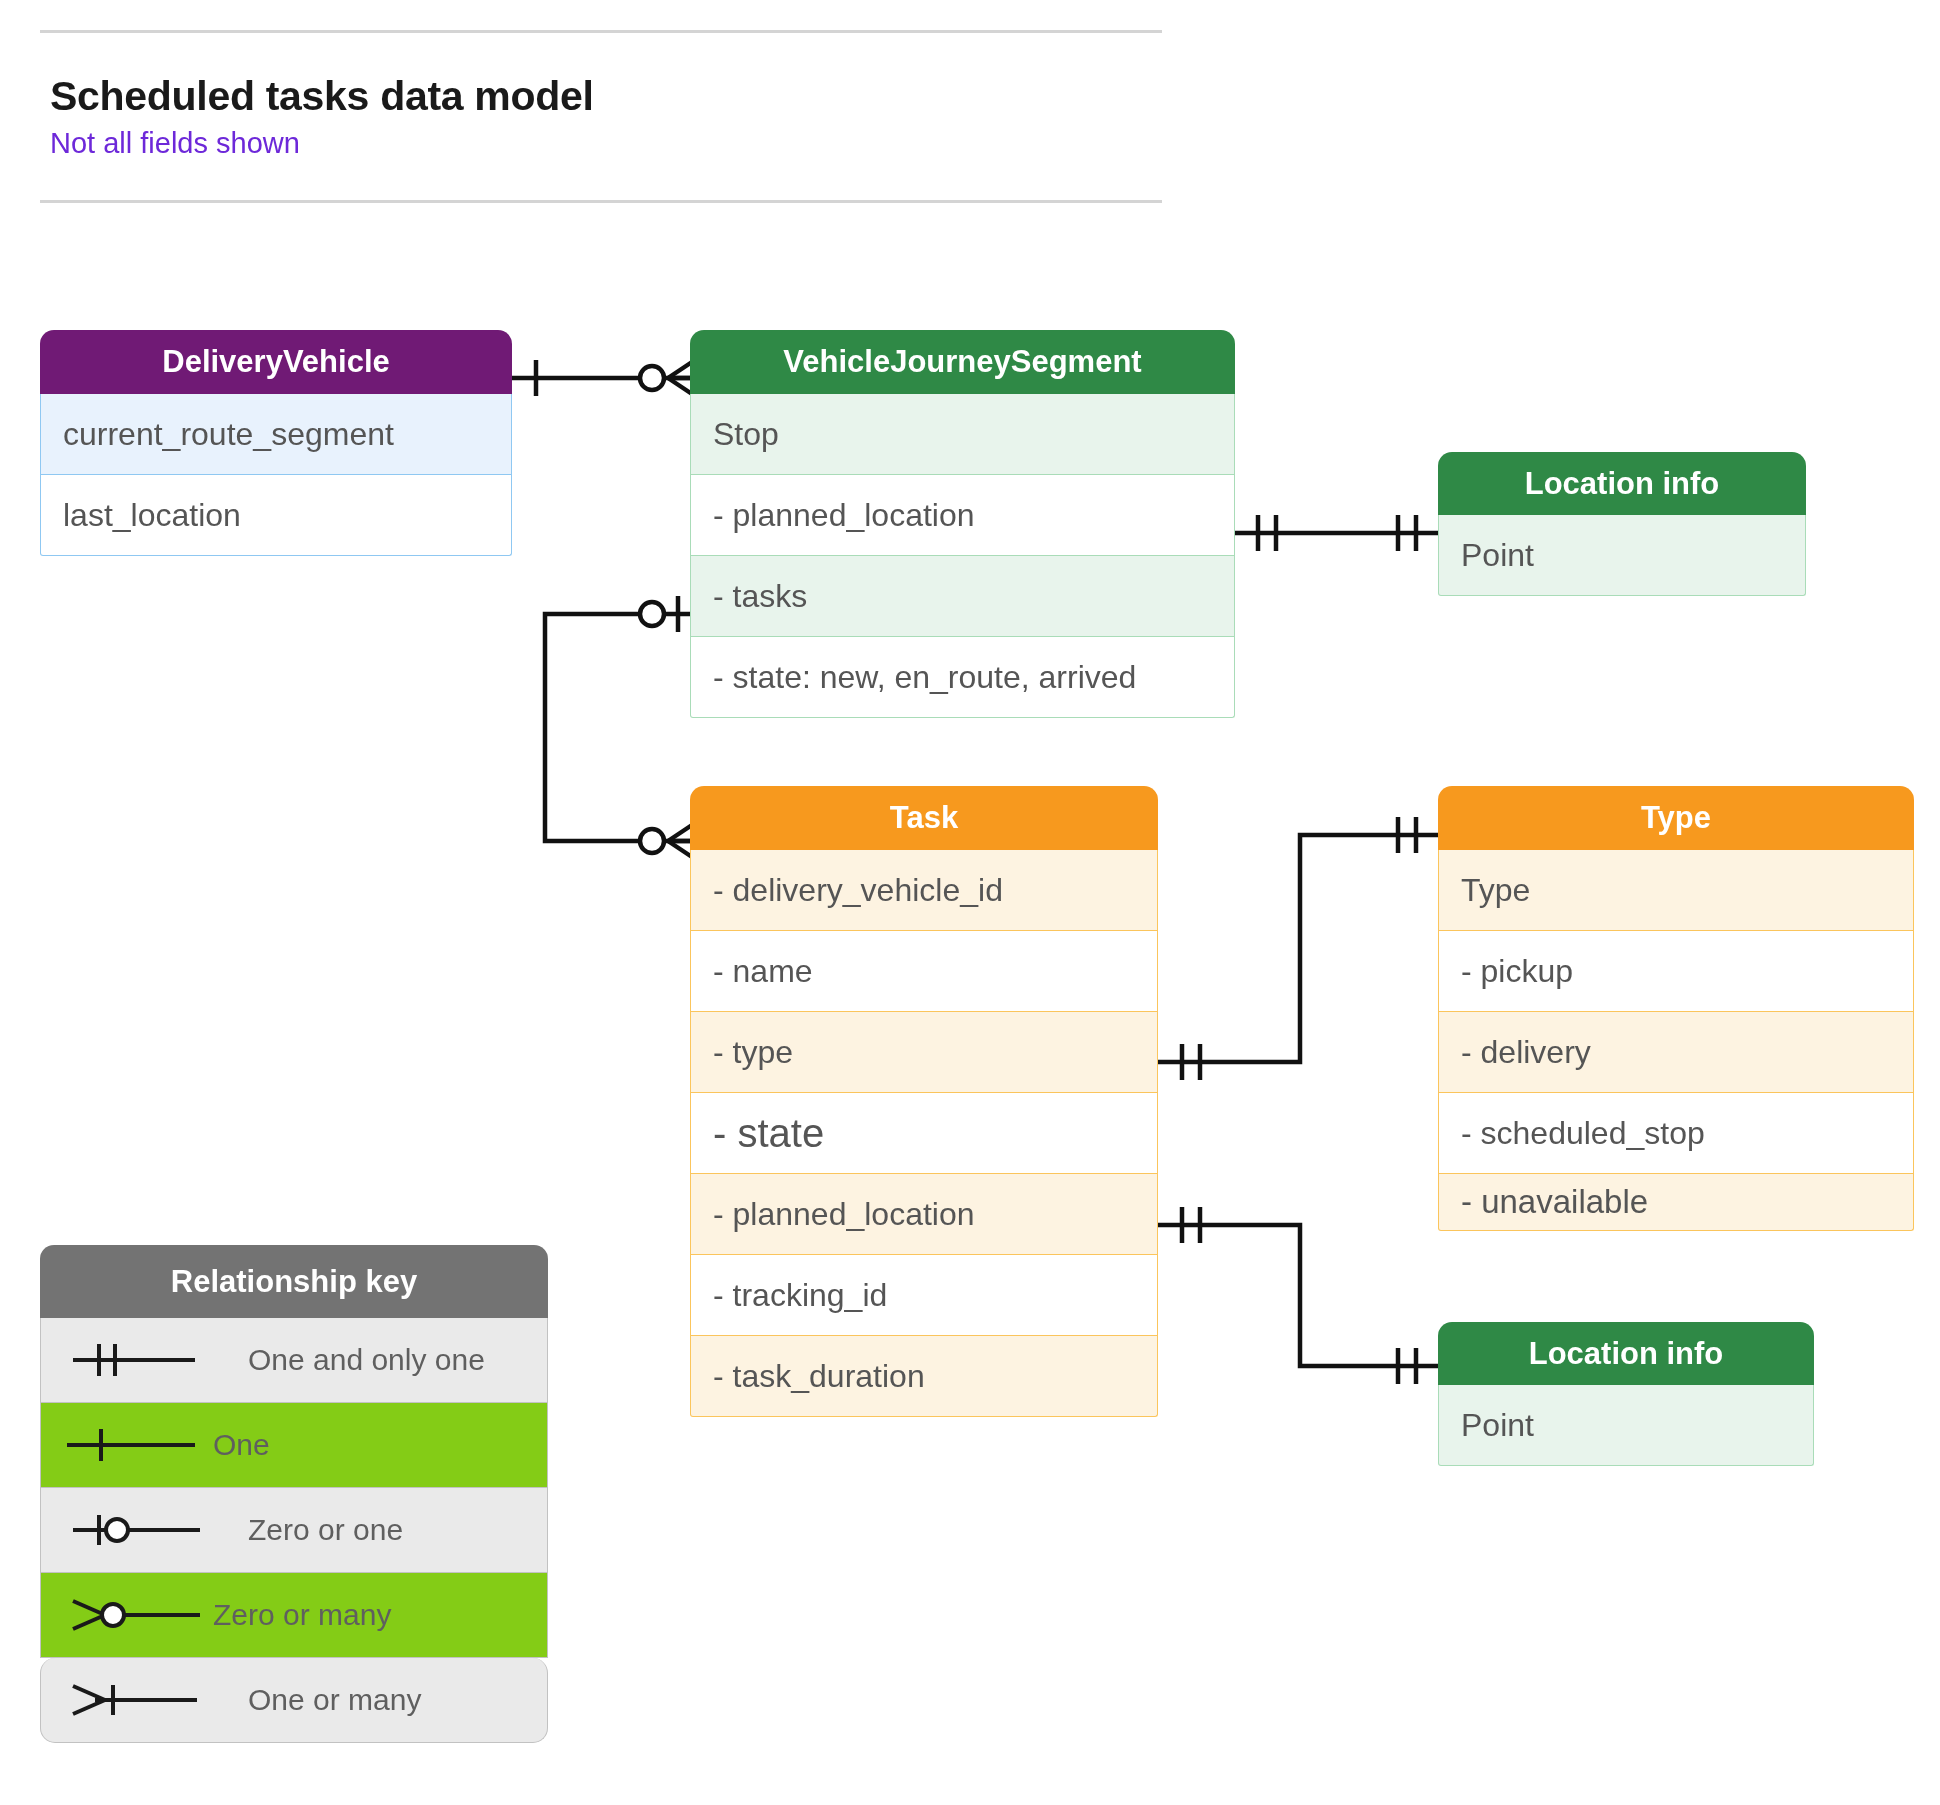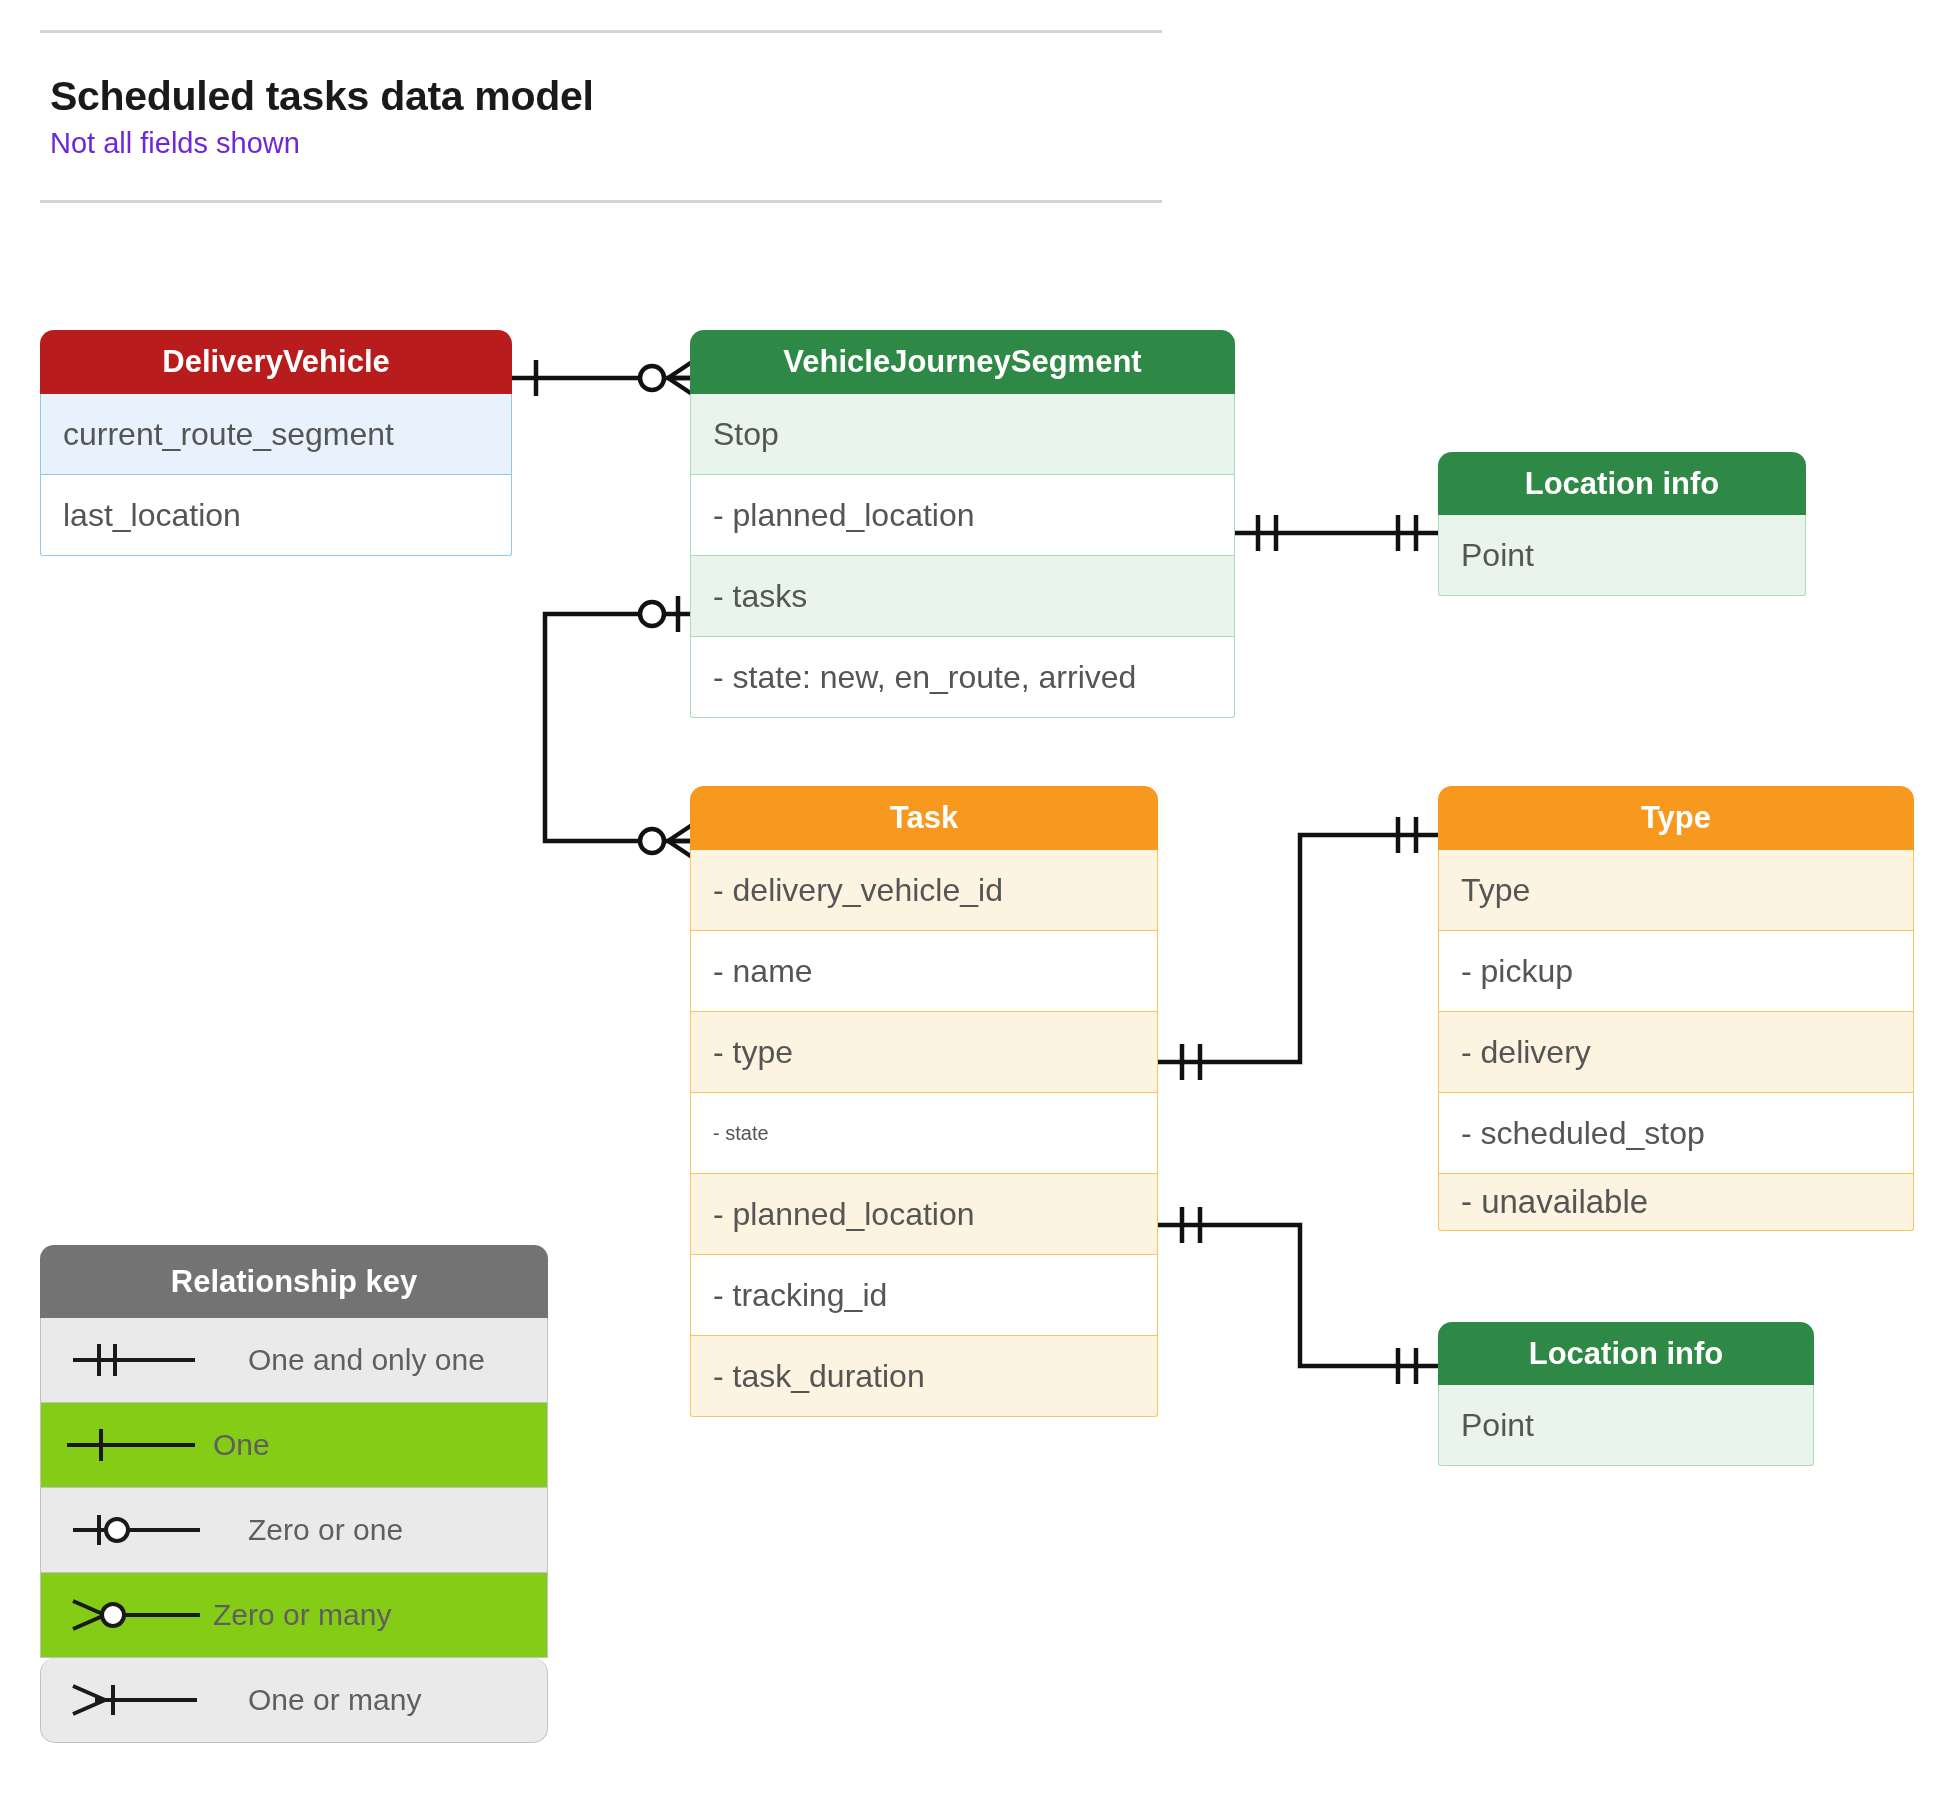--- a/index.html
+++ b/index.html
@@ -57,21 +57,21 @@
   .entity-rows { display: block; }
   .erow {
     display: flex;
     align-items: center;
     color: #555555;
     white-space: nowrap;
     overflow: hidden;
   }
 
   
-  .theme-blue .entity-header { background: #b91c1c; }
+  .theme-blue .entity-header { background: #701a75; }
   .theme-blue .erow { border: 1.6px solid #8fc8f2; border-top: none; }
   .theme-blue .erow.alt { background: #e8f2fd; }
   .theme-blue .erow.plain { background: #ffffff; }
 
   
   .theme-green .entity-header { background: #2f8946; }
   .theme-green .erow { border: 1.6px solid #a9dcb8; border-top: none; }
   .theme-green .erow.alt { background: #e8f4ec; text-align: center; }
   .theme-green .erow.plain { background: #ffffff; }
 
@@ -194,21 +194,21 @@
       <div class="erow alt" style="height:81px; padding-left:22px; font-size:32px;">Point</div>
     </div>
   </div>
 
   <div class="entity theme-orange" id="ent-task" style="left:690px; top:786px; width:468px;">
     <div class="entity-header" style="height:64px; font-size:31px;">Task</div>
     <div class="entity-rows">
       <div class="erow alt" style="height:81px; padding-left:22px; font-size:32px;">- delivery_vehicle_id</div>
       <div class="erow plain" style="height:81px; padding-left:22px; font-size:32px;">- name</div>
       <div class="erow alt" style="height:81px; padding-left:22px; font-size:32px;">- type</div>
-      <div class="erow plain" style="height:81px; padding-left:22px; font-size:20px;">- state</div>
+      <div class="erow plain" style="height:81px; padding-left:22px; font-size:40px;">- state</div>
       <div class="erow alt" style="height:81px; padding-left:22px; font-size:32px;">- planned_location</div>
       <div class="erow plain" style="height:81px; padding-left:22px; font-size:32px;">- tracking_id</div>
       <div class="erow alt" style="height:81px; padding-left:22px; font-size:32px;">- task_duration</div>
     </div>
   </div>
 
   <div class="entity theme-orange" id="ent-type" style="left:1438px; top:786px; width:476px;">
     <div class="entity-header" style="height:64px; font-size:31px;">Type</div>
     <div class="entity-rows">
       <div class="erow alt" style="height:81px; padding-left:22px; font-size:32px;">Type</div>

